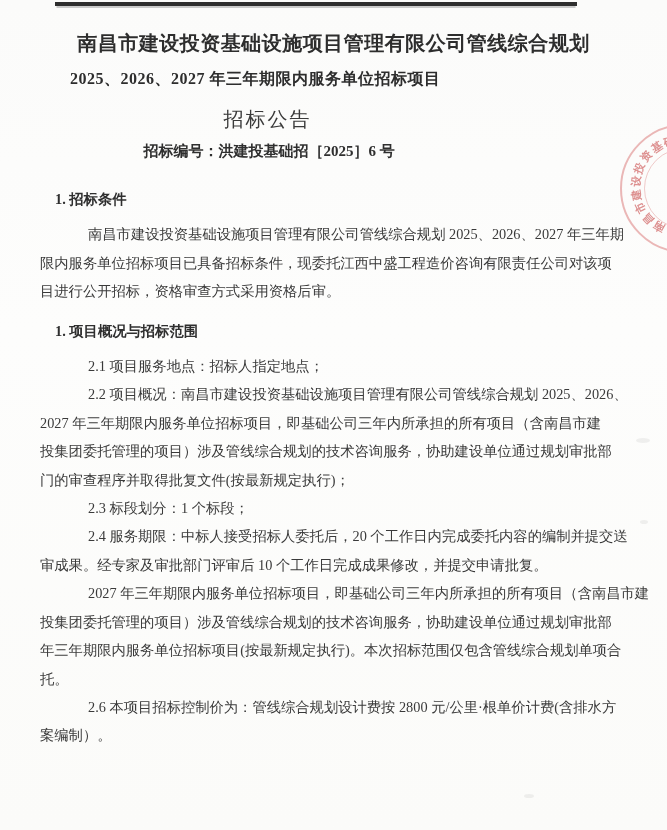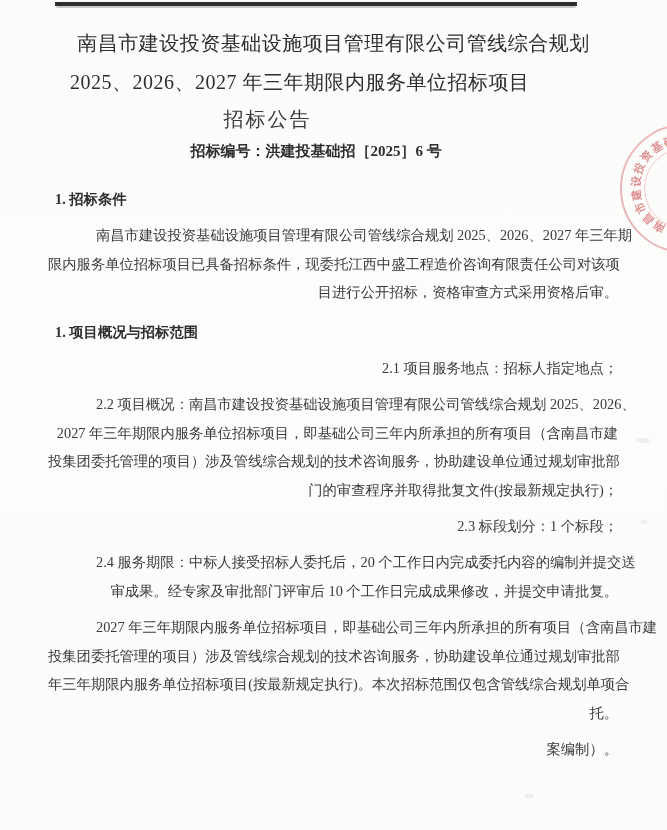--- a/index.html
+++ b/index.html
@@ -19,58 +19,57 @@
     position: absolute;
     left: 55px; top: 2px;
     width: 522px; height: 4px;
     background: #2e2e2e;
     box-shadow: 0 3px 0 -1.5px #9a9a9a;
   }
   .hdr { position: absolute; white-space: nowrap; }
   .title-1 {
     top: 30px; left: 0; width: 667px;
     text-align: center;
-    font-size: 20px; font-weight: normal; letter-spacing: 0.5px;
+    font-size: 20px; font-weight: bold; letter-spacing: 0.5px;
     color: #2d2d2d;
   }
   .title-2 {
     top: 69px; left: 70px;
-    font-size: 20px; font-weight: normal; letter-spacing: 0.5px;
+    font-size: 16px; font-weight: bold; letter-spacing: 0.5px;
     color: #2d2d2d;
   }
   .subtitle {
     top: 106px; left: 0; width: 535px;
     text-align: center;
     font-size: 20px; font-weight: normal; letter-spacing: 2px;
     color: #3a3a3a;
   }
   .tender-no {
     top: 142px; left: 0; width: 538px;
     text-align: center;
     font-size: 15px; font-weight: bold;
     color: #2f2f2f;
-    padding-left: 47px;
   }
   
   .doc-body {
     position: absolute;
     top: 185px; left: 40px;
     width: 586px;
     font-size: 14.3px;
     line-height: 28.4px;
     color: #3a3a3a;
   }
   .section-heading {
     font-size: 14.3px;
     font-weight: bold;
     margin: 11px 0 7px 15px;
     color: #2f2f2f;
   }
   .doc-body section:first-child .section-heading { margin-top: 0; }
-  .para { margin: 8px; text-align: right; }
+  .para { margin: 0; }
   .para .line { white-space: nowrap; }
   .para .line:first-child { text-indent: 48px; }
   
   .stamp {
     position: absolute;
     left: 620px; top: 124px;
     width: 130px; height: 130px;
     pointer-events: none;
     filter: blur(0.3px);
     opacity: 0.85;
@@ -142,20 +141,21 @@
           <div class="line">2.4 服务期限：中标人接受招标人委托后，20 个工作日内完成委托内容的编制并提交送</div>
           <div class="line">审成果。经专家及审批部门评审后 10 个工作日完成成果修改，并提交申请批复。</div>
         </div>
         <div class="para">
           <div class="line">2027 年三年期限内服务单位招标项目，即基础公司三年内所承担的所有项目（含南昌市建</div>
           <div class="line">投集团委托管理的项目）涉及管线综合规划的技术咨询服务，协助建设单位通过规划审批部</div>
           <div class="line">年三年期限内服务单位招标项目(按最新规定执行)。本次招标范围仅包含管线综合规划单项合</div>
           <div class="line">托。</div>
         </div>
         <div class="para">
+          <div class="line">2.6 本项目招标控制价为：管线综合规划设计费按 2800 元/公里·根单价计费(含排水方</div>
           <div class="line">案编制）。</div>
         </div>
       </section>
     </div>
 
   <div class="stamp" id="stamp">
     <div class="ring-outer"></div>
     <div class="ring-inner"></div>
   <span class="seal-char" style="left: 39px; top: 103.203px; transform: rotate(-150deg);">南</span>
       <span class="seal-char" style="left: 28.3134px; top: 94.7534px; transform: rotate(-133.333deg);">昌</span>

